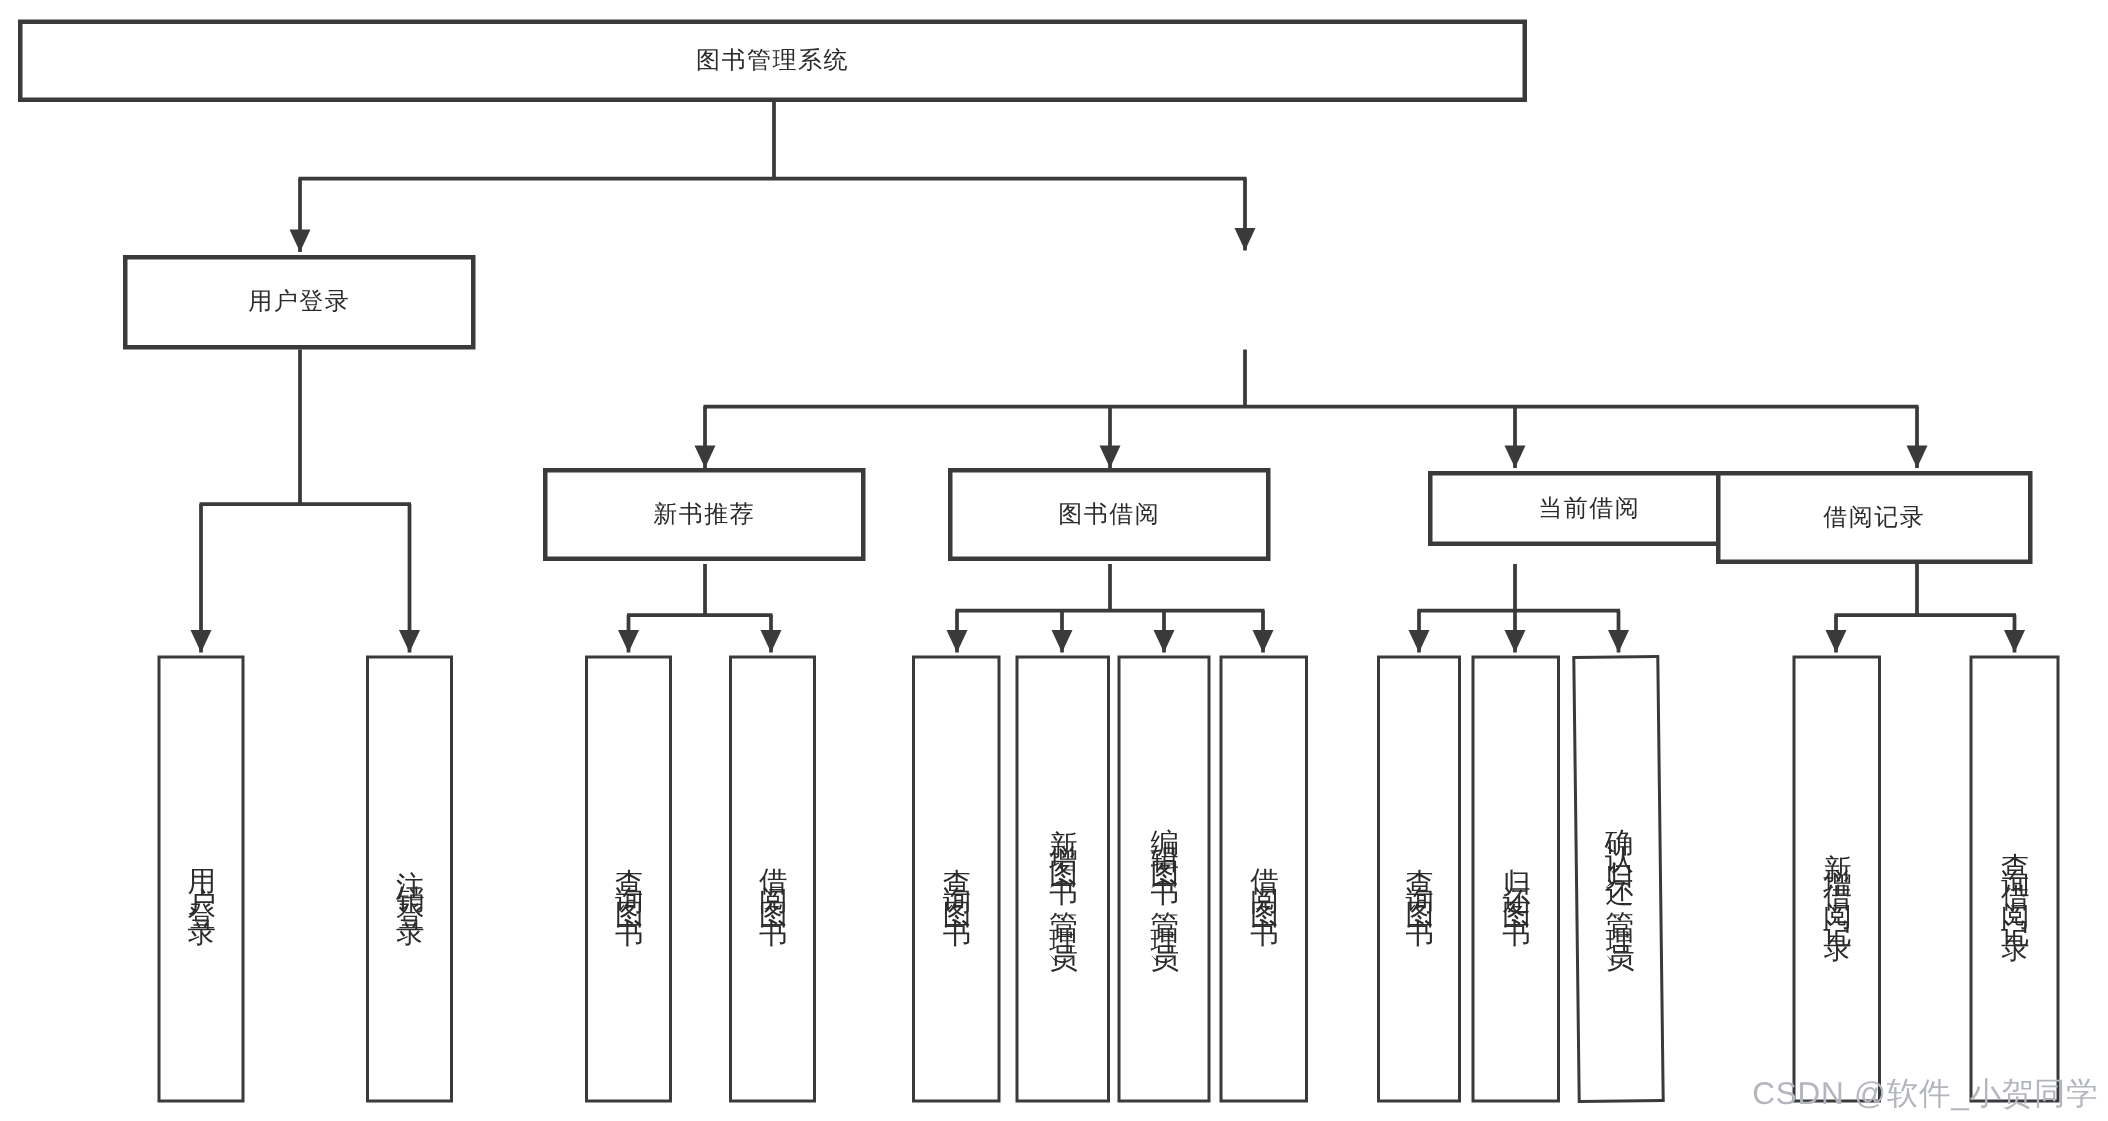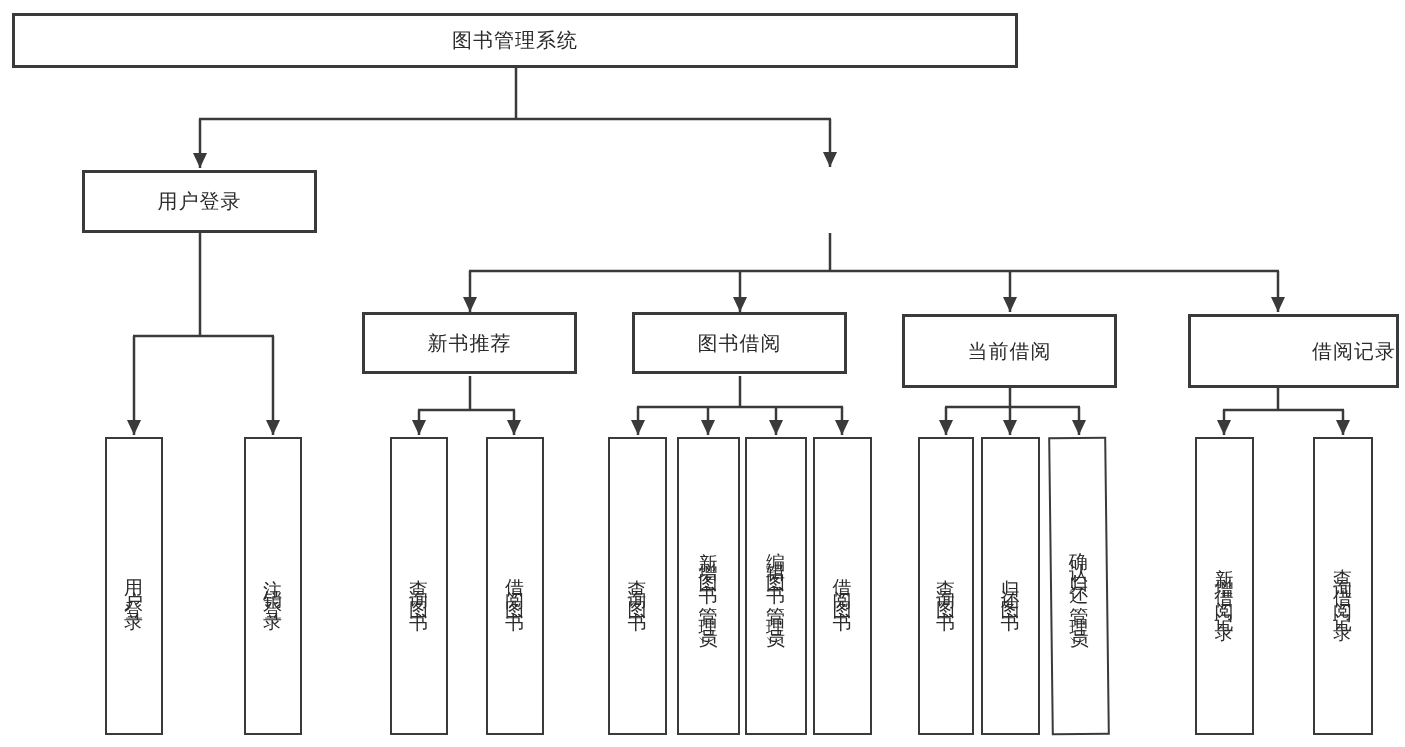--- a/index.html
+++ b/index.html
@@ -25,21 +25,21 @@
     position: absolute;
     box-sizing: border-box;
     border: 3px solid #3a3a3a;
     background: #ffffff;
     display: flex;
     align-items: center;
     justify-content: center;
     z-index: 2;
   }
   .hbox .hlabel {
-    font-size: 20px;
+    font-size: 16px;
     color: #2b2b2b;
     letter-spacing: 1px;
     white-space: nowrap;
   }
   .vbox {
     position: absolute;
     box-sizing: border-box;
     border: 2.5px solid #3a3a3a;
     background: #ffffff;
     display: flex;
@@ -119,24 +119,24 @@
   <div class="hbox" style="left:82px; top:170px; width:235px; height:63px;">
     <span class="hlabel">用户登录</span>
   </div>
 
   <div class="hbox" style="left:362px; top:312px; width:215px; height:62px;">
     <span class="hlabel">新书推荐</span>
   </div>
   <div class="hbox" style="left:632px; top:312px; width:215px; height:62px;">
     <span class="hlabel">图书借阅</span>
   </div>
-  <div class="hbox" style="left:902px; top:314px; width:215px; height:74px;">
+  <div class="hbox" style="left:952px; top:314px; width:215px; height:50px;">
     <span class="hlabel">当前借阅</span>
   </div>
-  <div class="hbox" style="left:1188px; top:314px; width:211px; height:74px;justify-content:flex-end;">
+  <div class="hbox" style="left:1144px; top:314px; width:211px; height:62px;">
     <span class="hlabel">借阅记录</span>
   </div>
 
   <div class="vbox" style="left:105px; width:58px;">
     <span class="vlabel">用户登录</span>
   </div>
   <div class="vbox" style="left:244px; width:58px;">
     <span class="vlabel">注销登录</span>
   </div>
 
@@ -170,14 +170,15 @@
     <span class="vlabel">确认归还（管理员）</span>
   </div>
 
   <div class="vbox" style="left:1195px; width:59px;">
     <span class="vlabel">新增借阅记录</span>
   </div>
   <div class="vbox" style="left:1313px; width:60px;">
     <span class="vlabel">查询借阅记录</span>
   </div>
 
+  <div class="watermark">CSDN @软件_小贺同学</div>
 
 </div>
 
 </body></html>

